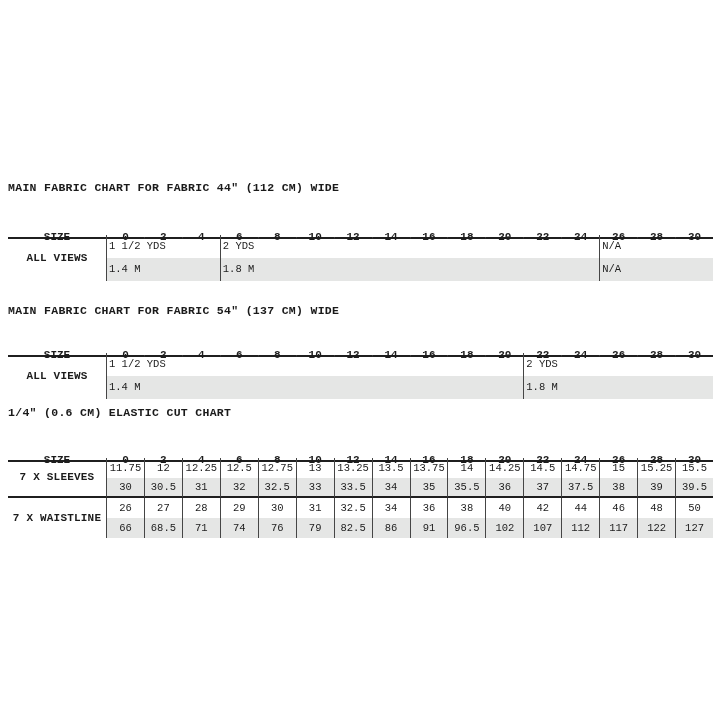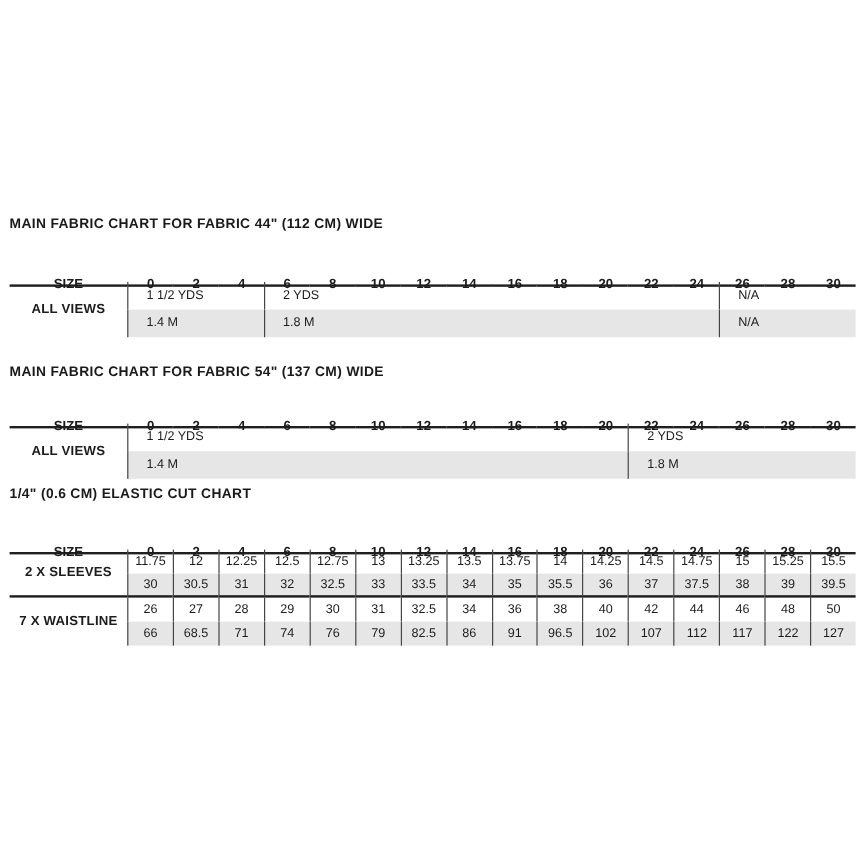--- a/index.html
+++ b/index.html
@@ -4,21 +4,21 @@
 <style>
   * { margin: 0; padding: 0; box-sizing: border-box; }
   html, body { background: #ffffff; }
   .canvas {
     position: relative;
     width: 720px;
     height: 720px;
     background: #ffffff;
     overflow: hidden;
     color: #1c1c1c;
-    font-family: Liberation Sans, sans-serif;
+    font-family: Liberation Mono, monospace;
   }
   .content {
     position: absolute;
     left: 8px;
     top: 181px;
     width: 705px;
   }
   .chart-title {
     font-size: 11.5px;
     font-weight: 700;
@@ -60,21 +60,21 @@
   }
   .vline { border-left: 1.4px solid #454545; }
   .row-label {
     grid-row: span 2;
     font-weight: 700;
     font-size: 11px;
     letter-spacing: 0.2px;
   }
   .span-cell {
     justify-content: flex-start;
-    padding-left: 15px;
+    padding-left: 2px;
   }
   .shaded { background: #e5e6e5; }
   .mid-rule { border-bottom: 2px solid #1f1f1f; }
 </style>
 </head>
 <body>
 
 <div class="canvas">
   <div class="content">
 
@@ -99,21 +99,21 @@
       <div class="cell span-cell vline" style="grid-column: span 11;">1 1/2 YDS</div><div class="cell span-cell vline" style="grid-column: span 5;">2 YDS</div></div>
       <div class="row"><div class="cell span-cell vline shaded" style="grid-column: span 11;">1.4 M</div><div class="cell span-cell vline shaded" style="grid-column: span 5;">1.8 M</div></div>
     </div>
 
     <div class="chart-title title-3">1/4" (0.6 CM) ELASTIC CUT CHART</div>
     <div class="grid elastic-grid">
       <div class="row">
         <div class="cell header-cell">SIZE</div>
       <div class="cell header-cell vline">0</div><div class="cell header-cell vline">2</div><div class="cell header-cell vline">4</div><div class="cell header-cell vline">6</div><div class="cell header-cell vline">8</div><div class="cell header-cell vline">10</div><div class="cell header-cell vline">12</div><div class="cell header-cell vline">14</div><div class="cell header-cell vline">16</div><div class="cell header-cell vline">18</div><div class="cell header-cell vline">20</div><div class="cell header-cell vline">22</div><div class="cell header-cell vline">24</div><div class="cell header-cell vline">26</div><div class="cell header-cell vline">28</div><div class="cell header-cell vline">30</div></div>
       <div class="row">
-        <div class="cell row-label mid-rule">2 X SLEEVES</div>
+        <div class="cell row-label mid-rule">7 X SLEEVES</div>
       <div class="cell vline">11.75</div><div class="cell vline">12</div><div class="cell vline">12.25</div><div class="cell vline">12.5</div><div class="cell vline">12.75</div><div class="cell vline">13</div><div class="cell vline">13.25</div><div class="cell vline">13.5</div><div class="cell vline">13.75</div><div class="cell vline">14</div><div class="cell vline">14.25</div><div class="cell vline">14.5</div><div class="cell vline">14.75</div><div class="cell vline">15</div><div class="cell vline">15.25</div><div class="cell vline">15.5</div></div>
       <div class="row"><div class="cell vline shaded mid-rule">30</div><div class="cell vline shaded mid-rule">30.5</div><div class="cell vline shaded mid-rule">31</div><div class="cell vline shaded mid-rule">32</div><div class="cell vline shaded mid-rule">32.5</div><div class="cell vline shaded mid-rule">33</div><div class="cell vline shaded mid-rule">33.5</div><div class="cell vline shaded mid-rule">34</div><div class="cell vline shaded mid-rule">35</div><div class="cell vline shaded mid-rule">35.5</div><div class="cell vline shaded mid-rule">36</div><div class="cell vline shaded mid-rule">37</div><div class="cell vline shaded mid-rule">37.5</div><div class="cell vline shaded mid-rule">38</div><div class="cell vline shaded mid-rule">39</div><div class="cell vline shaded mid-rule">39.5</div></div>
       <div class="row">
         <div class="cell row-label">7 X WAISTLINE</div>
       <div class="cell vline">26</div><div class="cell vline">27</div><div class="cell vline">28</div><div class="cell vline">29</div><div class="cell vline">30</div><div class="cell vline">31</div><div class="cell vline">32.5</div><div class="cell vline">34</div><div class="cell vline">36</div><div class="cell vline">38</div><div class="cell vline">40</div><div class="cell vline">42</div><div class="cell vline">44</div><div class="cell vline">46</div><div class="cell vline">48</div><div class="cell vline">50</div></div>
       <div class="row"><div class="cell vline shaded">66</div><div class="cell vline shaded">68.5</div><div class="cell vline shaded">71</div><div class="cell vline shaded">74</div><div class="cell vline shaded">76</div><div class="cell vline shaded">79</div><div class="cell vline shaded">82.5</div><div class="cell vline shaded">86</div><div class="cell vline shaded">91</div><div class="cell vline shaded">96.5</div><div class="cell vline shaded">102</div><div class="cell vline shaded">107</div><div class="cell vline shaded">112</div><div class="cell vline shaded">117</div><div class="cell vline shaded">122</div><div class="cell vline shaded">127</div></div>
     </div>
 
   </div>
 </div>

